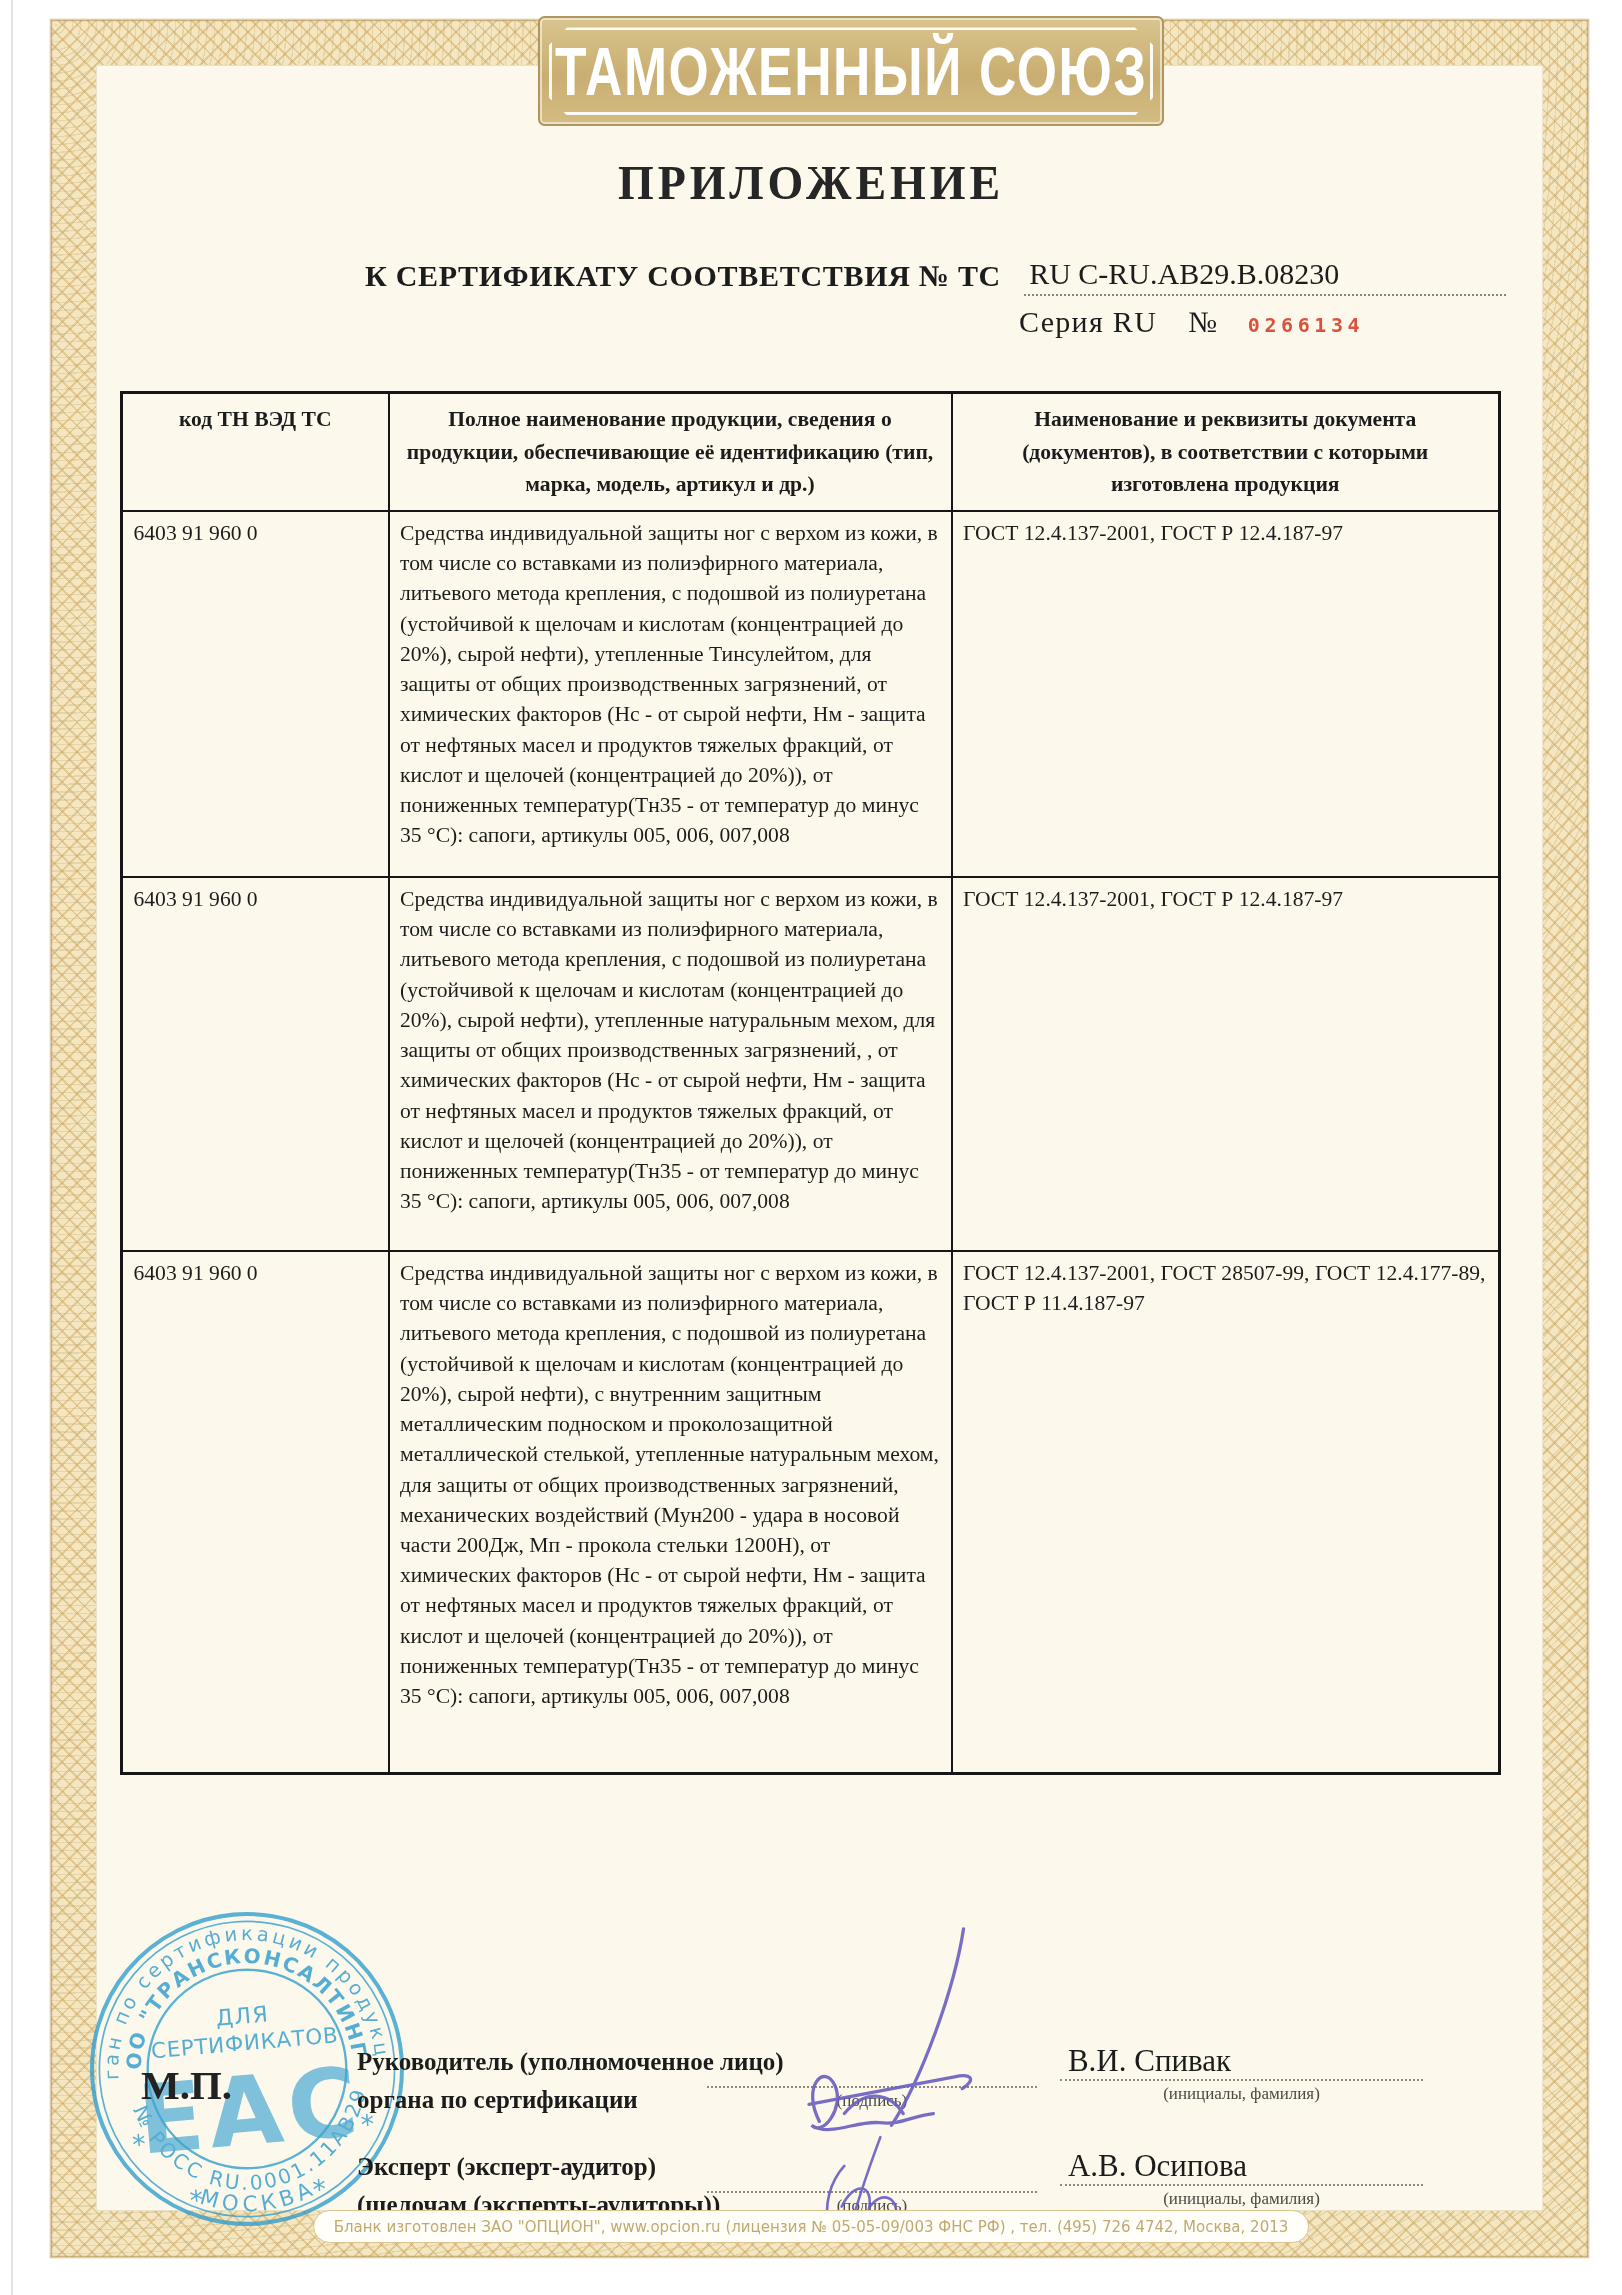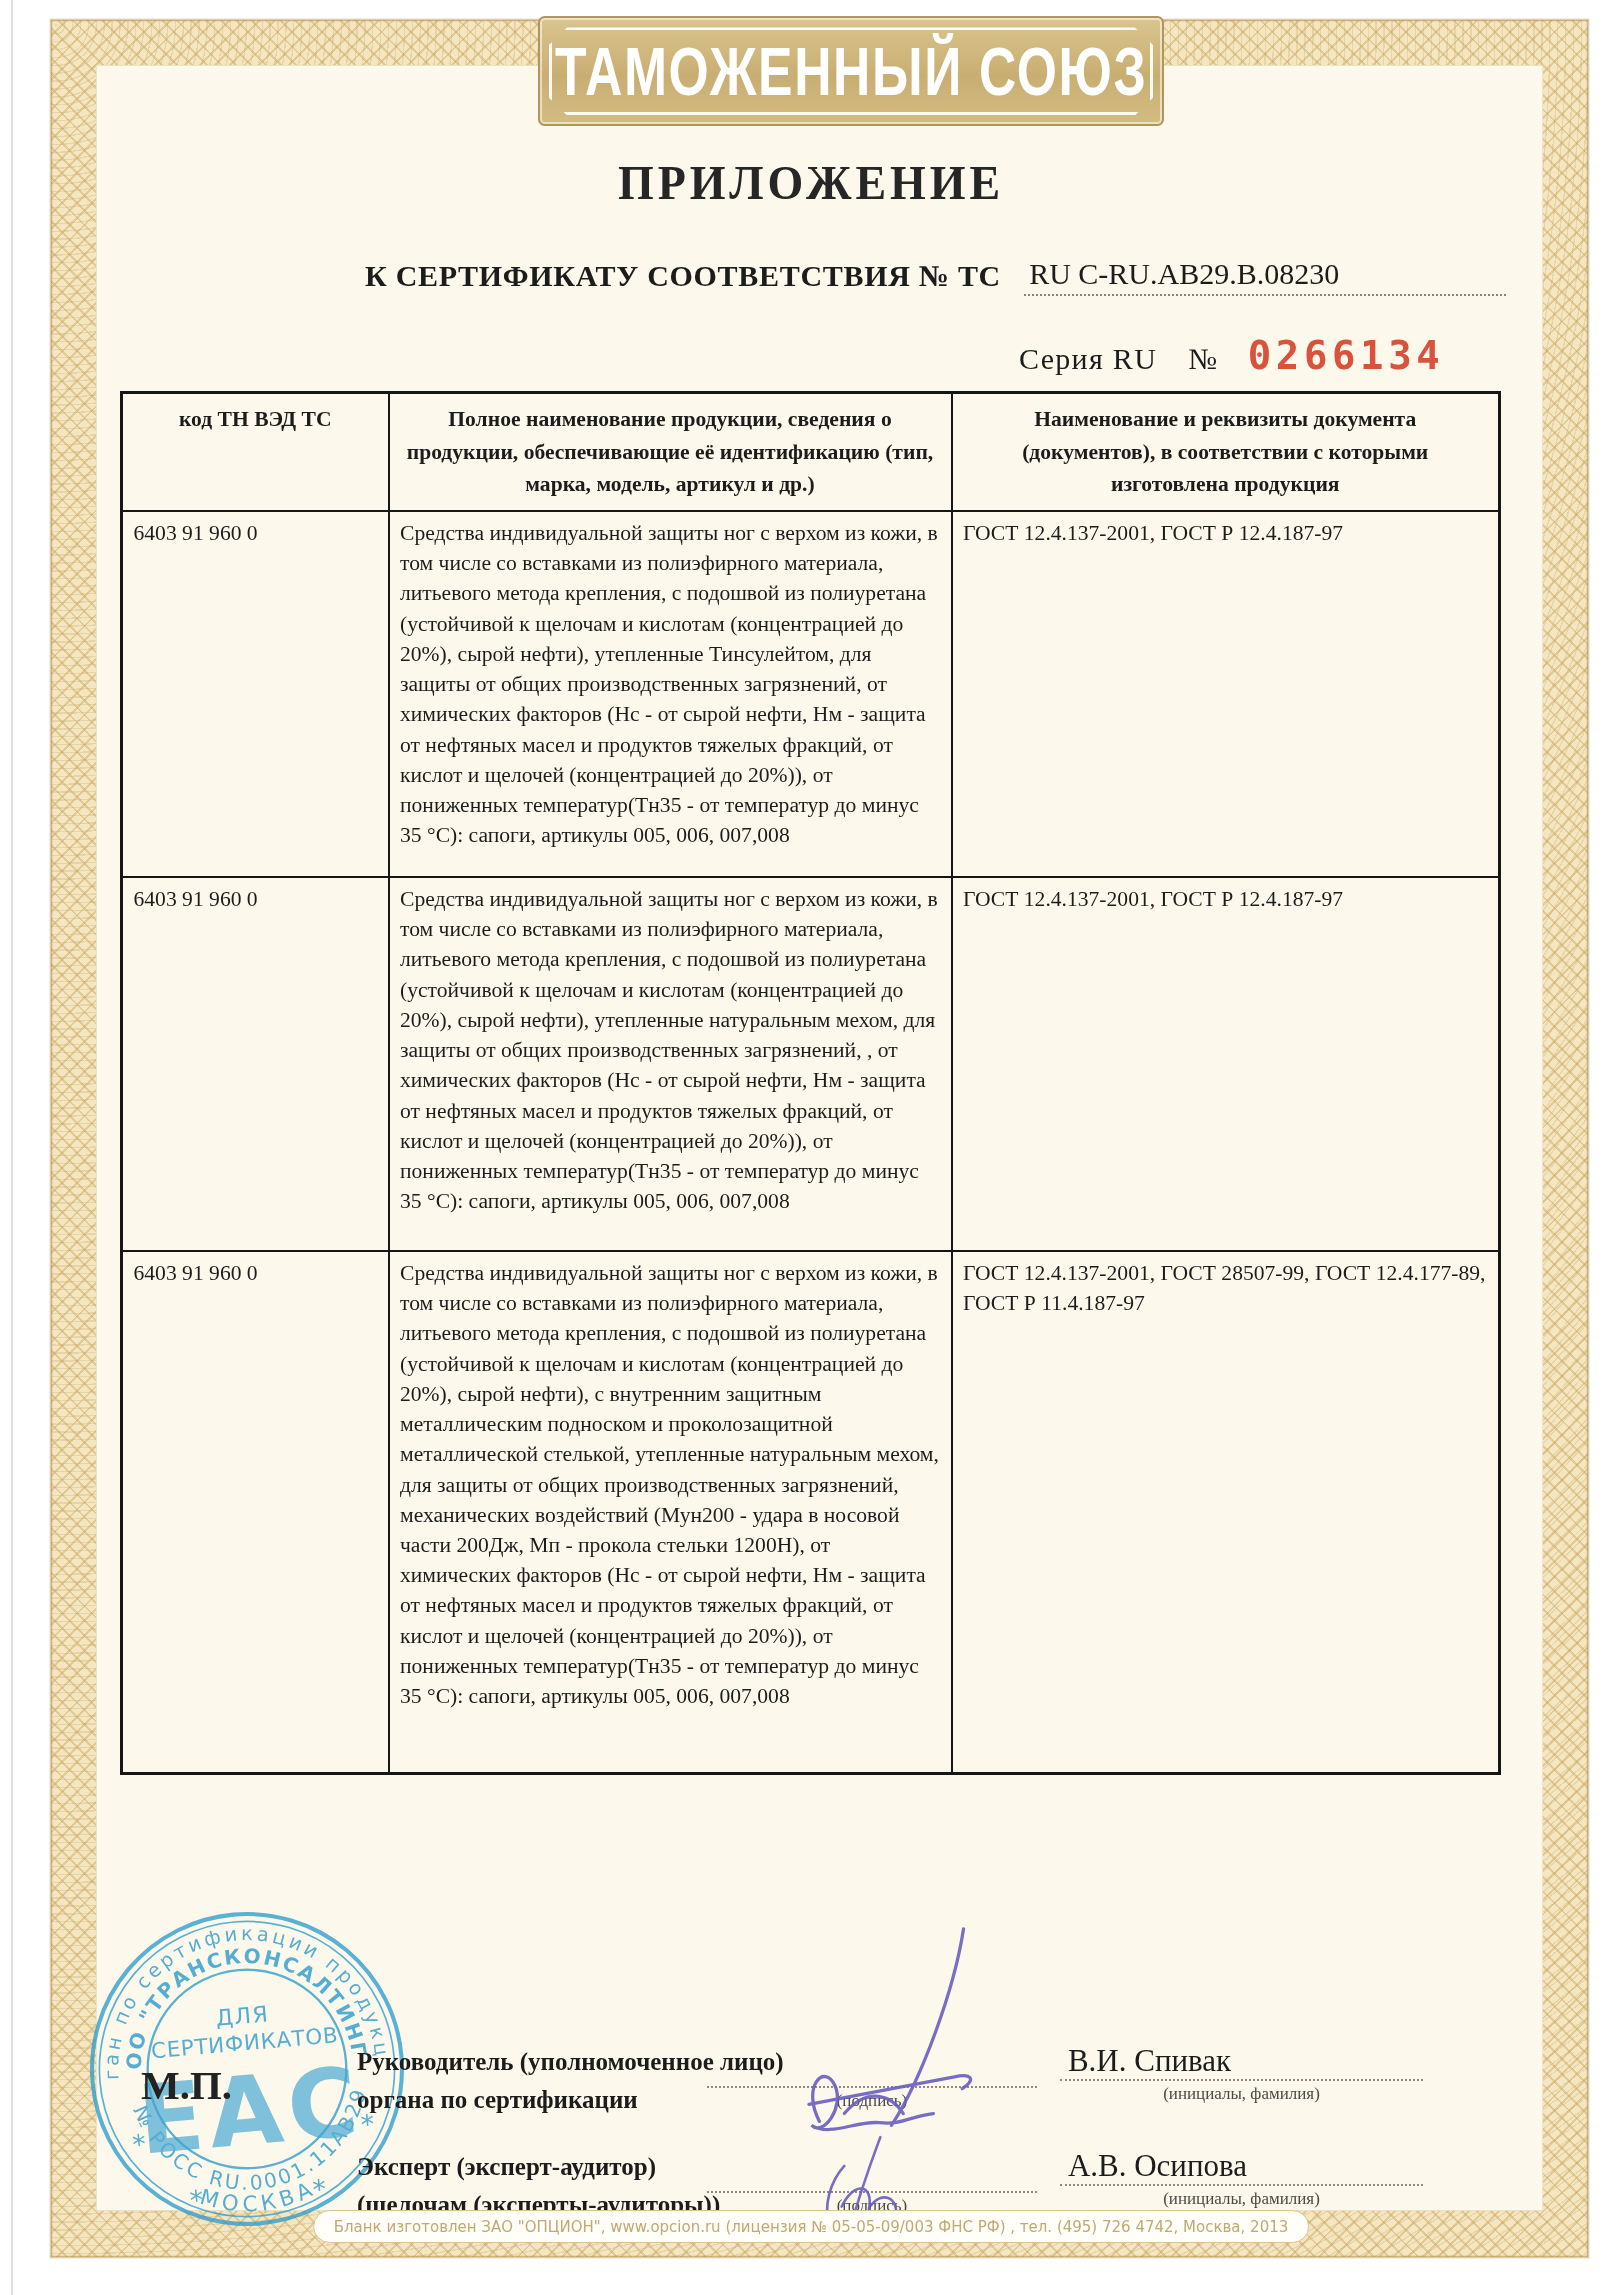--- a/index.html
+++ b/index.html
@@ -34,22 +34,22 @@
   .doc-title{position:absolute;left:0;right:0;top:156px;text-align:center;
              font-size:46px;font-weight:bold;letter-spacing:3.9px;color:#262626;transform:scaleY(1.04);}
 
   .subtitle-row{position:absolute;left:365px;right:116px;top:257px;display:flex;align-items:center;gap:23px;}
   .subtitle-label{font-size:30px;font-weight:bold;white-space:nowrap;letter-spacing:0.7px;}
   .cert-num{flex:1;font-size:30px;white-space:nowrap;border-bottom:2px dotted #8b8673;padding:0 2.6px 2.6px 5.2px;}
 
   .series-row{position:absolute;left:1019px;top:305px;display:flex;align-items:baseline;gap:31px;}
   .series-label{font-size:30px;letter-spacing:1.3px;}
   .series-nosign{font-size:30px;}
-  .series-num{font-family:"DejaVu Sans Mono","Liberation Mono",monospace;font-size:39px;font-weight:bold;
-              letter-spacing:4.6px;margin-top:28px;}
+  .series-num{font-family:"DejaVu Sans Mono","Liberation Mono",monospace;font-size:20px;font-weight:bold;
+              letter-spacing:4.6px;}
 
   .tbl-caption{position:absolute;left:0;right:0;top:360px;text-align:center;font-size:22px;font-weight:bold;}
 
   table.spec{position:absolute;left:120px;top:391px;width:1378px;border-collapse:collapse;
              border:3.3px solid #161616;table-layout:fixed;}
   table.spec th,table.spec td{border:2px solid #161616;vertical-align:top;}
   table.spec th{font-size:21.6px;font-weight:bold;text-align:center;padding:9.2px 15.7px;line-height:1.5;
                 border-top:3.3px solid #161616;border-bottom:2.6px solid #161616;}
   table.spec td{font-size:21.6px;line-height:1.40;padding:6.5px 10.5px 6.5px 10.5px;text-align:left;}
   td.code{padding-left:7.9px;}

